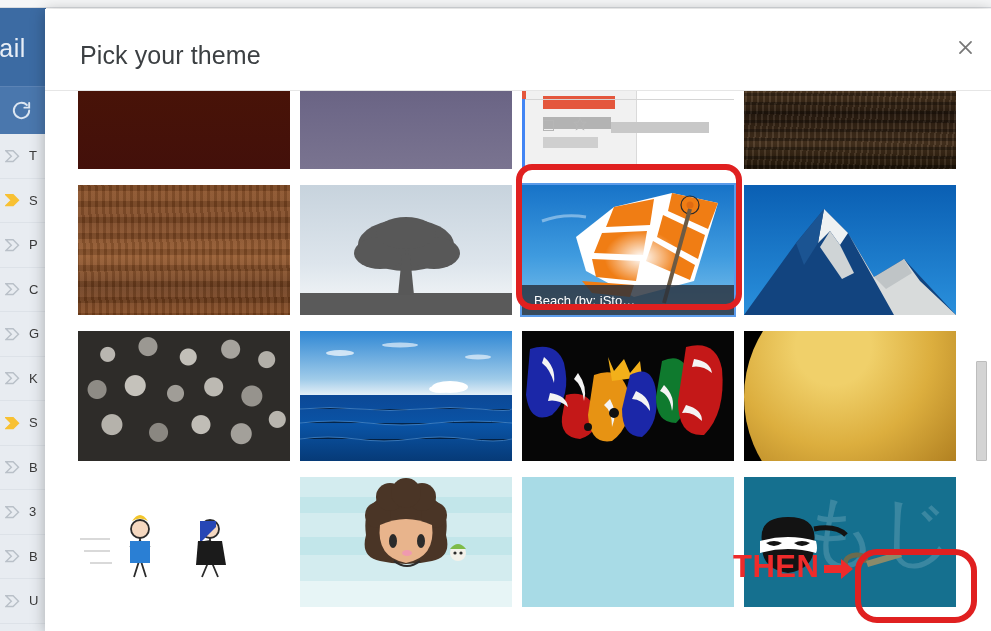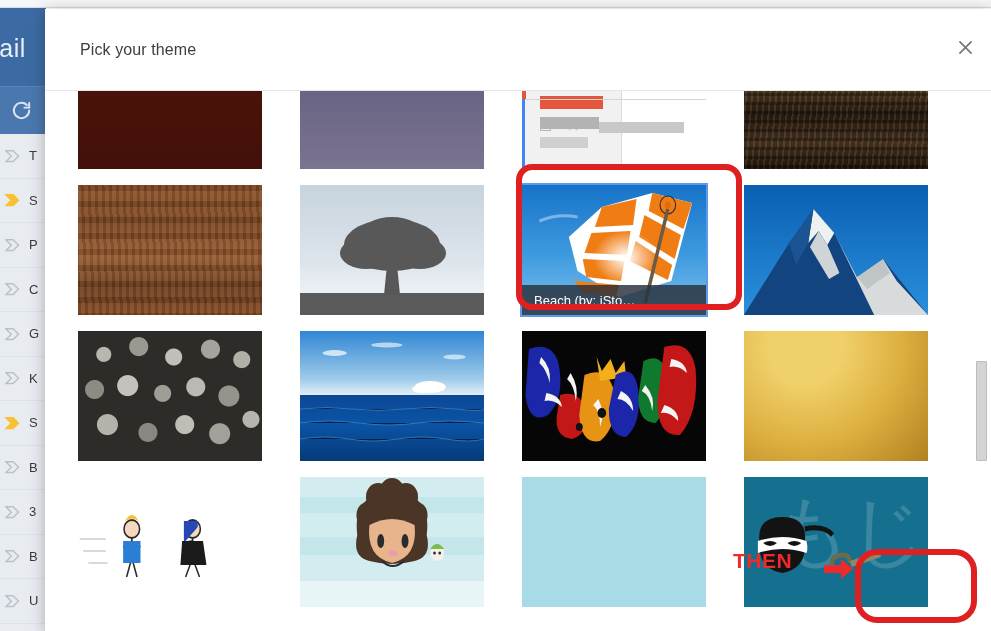--- a/index.html
+++ b/index.html
@@ -102,21 +102,21 @@
   .modal-header {
     position: relative;
     height: 82px;
     flex: none;
     background: #fff;
     border-bottom: 1px solid #e6e6e6;
   }
   .modal-title {
     position: absolute;
     left: 35px; top: 32px;
-    font-size: 16px;
+    font-size: 25px;
     color: #3c4043;
     font-weight: 400;
     letter-spacing: .1px;
   }
   .close-btn {
     position: absolute;
     right: 6px; top: 20px;
     width: 40px; height: 40px;
     display: flex; align-items: center; justify-content: center;
     cursor: pointer;
@@ -136,21 +136,21 @@
     left: 0; top: -52px;
     width: 911px;
     padding: 0 0 0 33px;
     display: grid;
     grid-template-columns: repeat(4, 222px);
     column-gap: 0px;
     row-gap: 16px;
   }
   .thumb {
     position: relative;
-    width: 184px;
+    width: 212px;
     height: 130px;
     cursor: pointer;
     overflow: hidden;
     background: #fff;
   }
   .thumb .art {
     position: absolute;
     inset: 0;
     overflow: hidden;
   }
@@ -322,21 +322,21 @@
     left: 855px; top: 549px;
     width: 122px; height: 74px;
     border: 6px solid #e02020;
     border-radius: 22px;
     pointer-events: none;
     z-index: 50;
   }
   .anno-then {
     position: absolute;
     left: 733px; top: 549px;
-    font-size: 21px;
+    font-size: 31px;
     font-weight: bold;
     color: #ee2b2b;
     letter-spacing: .5px;
     z-index: 50;
     font-family: "Liberation Sans", sans-serif;
   }
   .anno-arrow {
     position: absolute;
     left: 824px; top: 556px;
     width: 30px; height: 26px;

